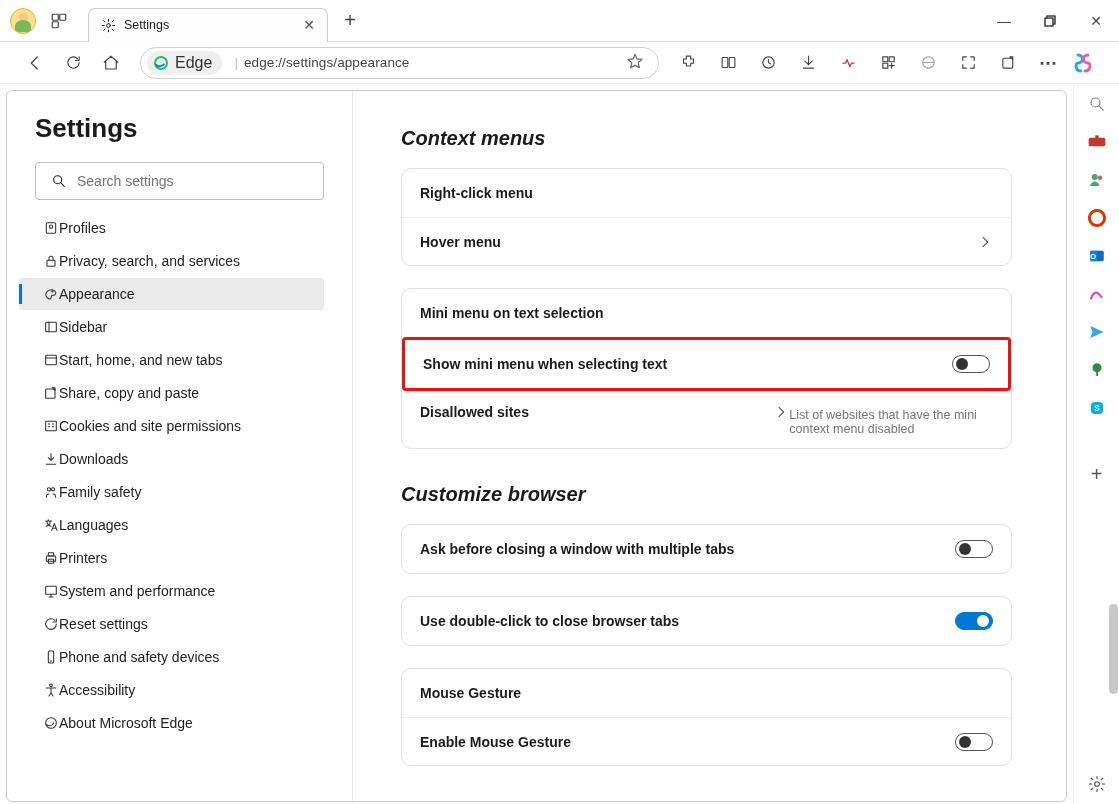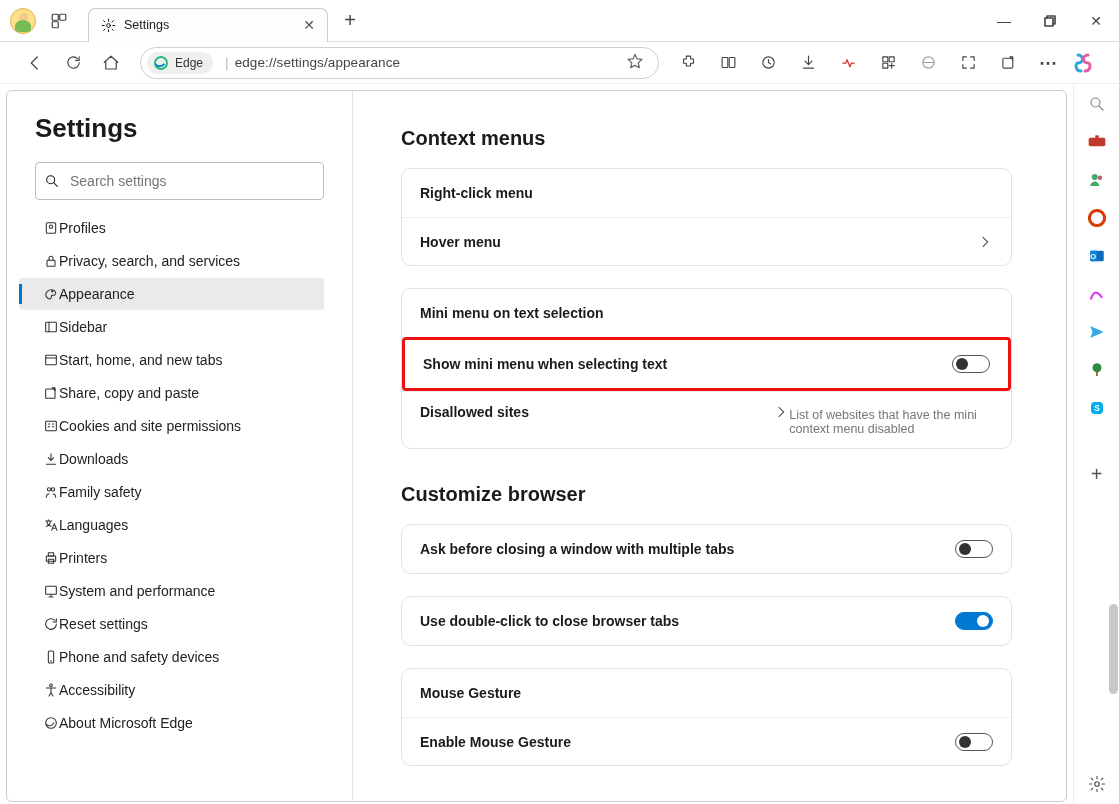--- a/index.html
+++ b/index.html
@@ -74,21 +74,21 @@
   .toolbtn { width:34px; height:34px; border-radius:4px; }
   .addrbar {
     flex:1; height:32px;
     border:1px solid #cfcfcf; border-radius:16px;
     display:flex; align-items:center; padding:0 10px 0 6px; gap:6px;
     margin: 0 8px;
   }
   .edge-chip {
     display:flex; align-items:center; gap:6px;
     background:#efefef; border-radius:14px; padding:3px 10px 3px 6px;
-    font-size:12px; color:#333;
+    font-size:16px; color:#333;
   }
   .edge-swirl { width:16px; height:16px; }
   .url-text { font-size:13.5px; color:#444; letter-spacing:.1px; }
   .url-text .sep { margin:0 6px; color:#bbb; }
   .addr-spacer { flex:1; }
   .star { width:22px; height:22px; color:#666; }
   .right-tools { display:flex; align-items:center; gap:6px; padding-right:6px; }
   .right-tools .toolbtn { width:34px; }
   .copilot { width:34px; text-align:center; }
   svg { display:block; }
@@ -128,21 +128,21 @@
   
   .sidebar {
     width: 346px;
     border-right: 1px solid #e5e5e5;
     padding: 22px 28px 0 28px;
   }
   .sidebar h1 { font-size:26px; font-weight:600; margin-bottom:18px; }
   .search {
     display:flex; align-items:center; gap:10px;
     border:1px solid #bdbdbd; border-radius:4px;
-    height:38px; padding:0 8px; margin-bottom:12px;
+    height:38px; padding:0 15px; margin-bottom:12px;
   }
   .search input {
     border:none; outline:none; font-size:14px; flex:1; background:transparent;
   }
   .nav { list-style:none; margin-left:-16px; }
   .nav li {
     display:flex; align-items:center; 
     height:32px; padding:0 14px 0 24px;
     font-size:14px; color:#222; border-radius:3px;
     margin:1px 0;
@@ -157,21 +157,21 @@
   }
   .nav .nicon { width:16px; height:16px; color:#333; flex-shrink:0; }
 
   
   .main {
     flex:1;
     padding: 28px 54px 0 48px;
     overflow-y:auto;
   }
   .main h2 {
-    font-size:20px; font-weight:600; margin: 8px 0 18px;
+    font-size:20px; font-weight:600; margin: 8px 0 18px; font-style: italic;
   }
   .card {
     border:1px solid #e2e2e2; border-radius:10px;
     margin-bottom:22px;
   }
   .row {
     display:flex; align-items:center;
     min-height:48px; padding:12px 18px;
     border-top:1px solid #eee;
     font-size:14px; font-weight:600;

